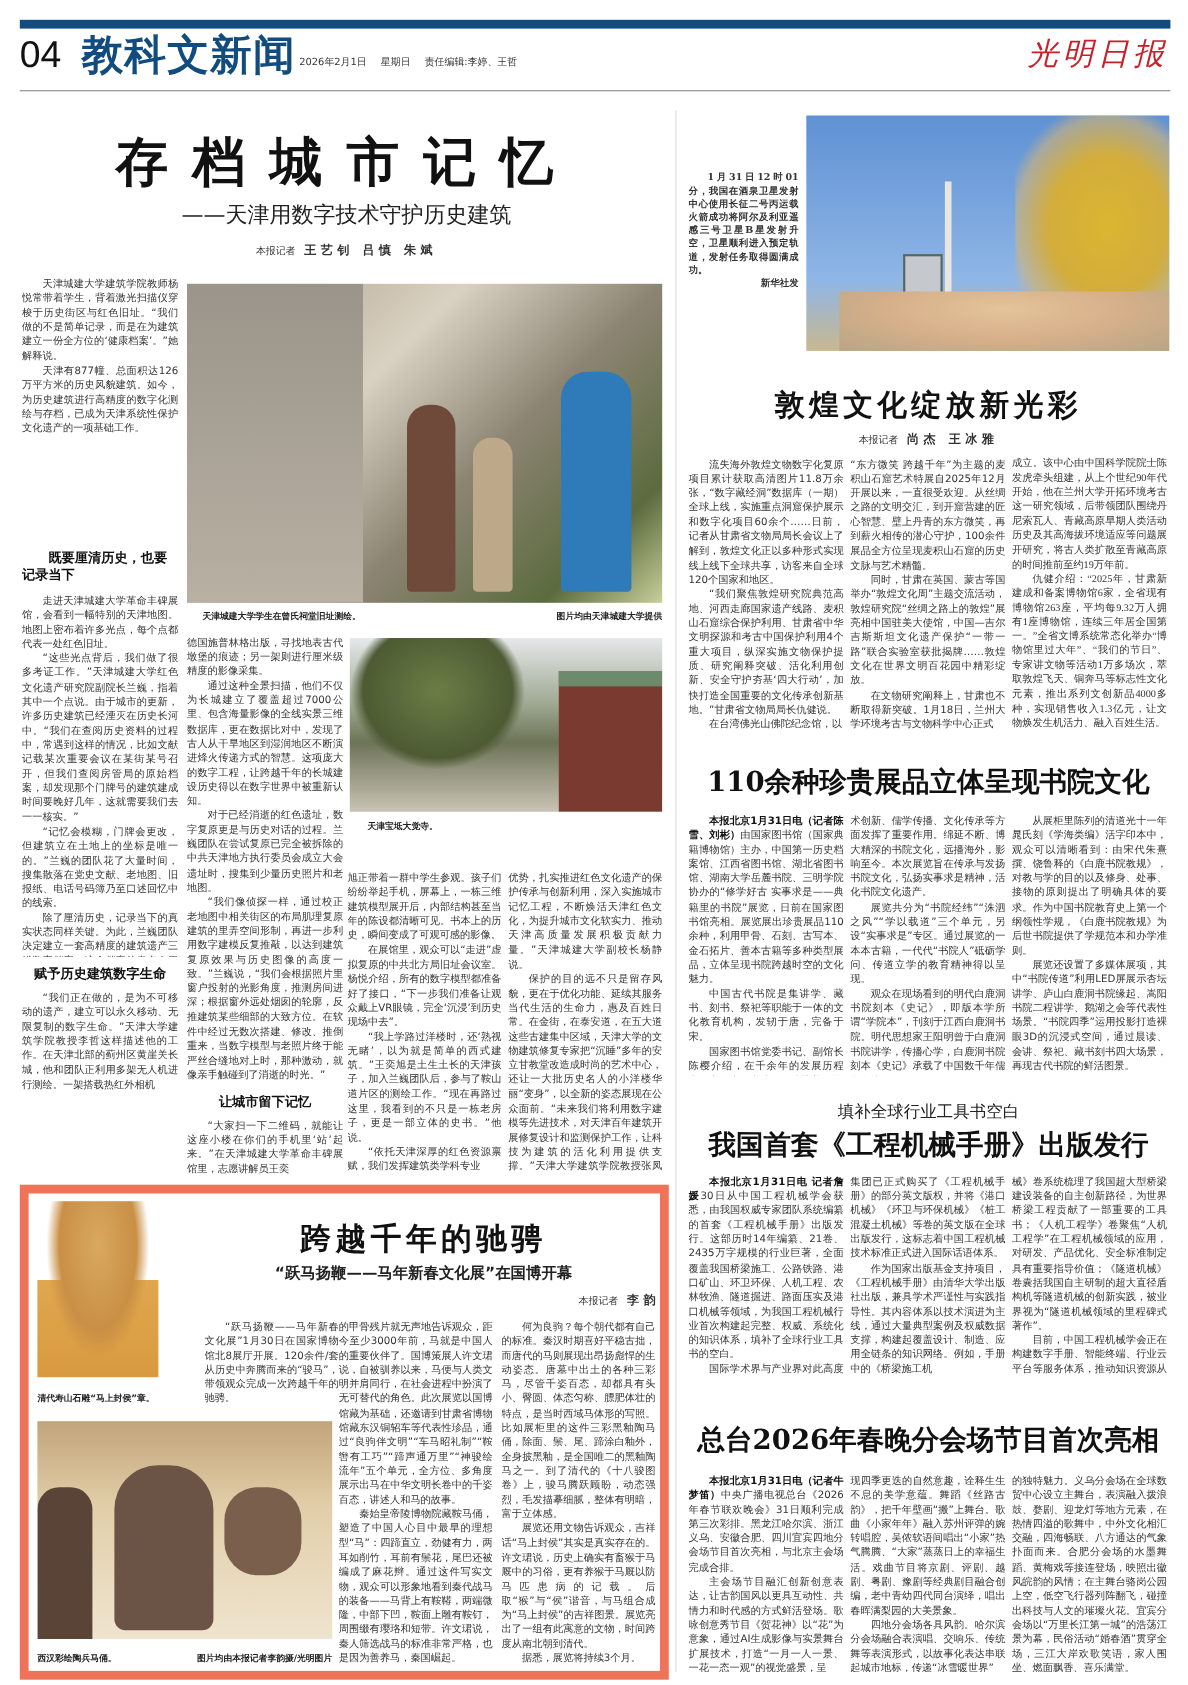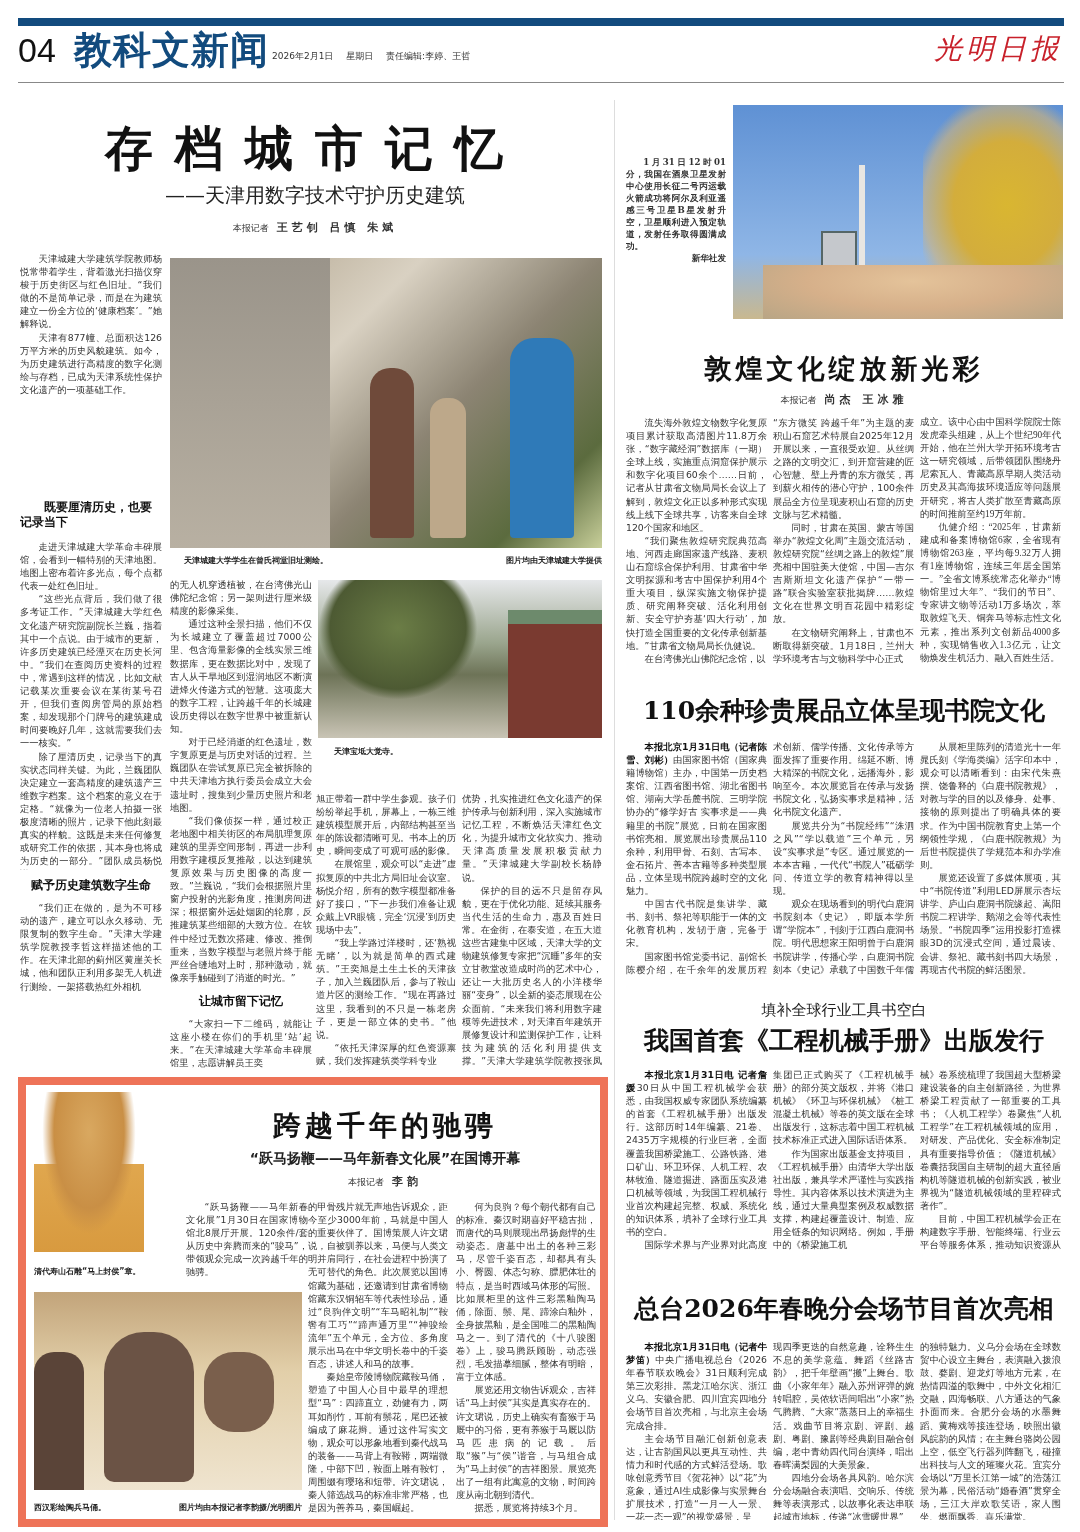--- a/index.html
+++ b/index.html
@@ -55,38 +55,39 @@
 <div class="abs col" style="left:20px;top:252px;width:142px;height:250px;">
   <p>天津城建大学建筑学院教师杨悦常带着学生，背着激光扫描仪穿梭于历史街区与红色旧址。“我们做的不是简单记录，而是在为建筑建立一份全方位的‘健康档案’。”她解释说。</p>
   <p>天津有877幢、总面积达126万平方米的历史风貌建筑。如今，为历史建筑进行高精度的数字化测绘与存档，已成为天津系统性保护文化遗产的一项基础工作。</p>
 </div>
 <div class="abs col" style="left:20px;top:500px;width:142px;height:40px;">
   <h4 style="margin:0;text-align:left;text-indent:2em;">既要厘清历史，也要记录当下</h4>
 </div>
 <div class="abs col" style="left:20px;top:540px;width:142px;height:330px;">
   <p>走进天津城建大学革命丰碑展馆，会看到一幅特别的天津地图。地图上密布着许多光点，每个点都代表一处红色旧址。</p>
   <p>“这些光点背后，我们做了很多考证工作。”天津城建大学红色文化遗产研究院副院长兰巍，指着其中一个点说。由于城市的更新，许多历史建筑已经湮灭在历史长河中。“我们在查阅历史资料的过程中，常遇到这样的情况，比如文献记载某次重要会议在某街某号召开，但我们查阅房管局的原始档案，却发现那个门牌号的建筑建成时间要晚好几年，这就需要我们去一一核实。”</p>
+  <p>“记忆会模糊，门牌会更改，但建筑立在土地上的坐标是唯一的。”兰巍的团队花了大量时间，搜集散落在党史文献、老地图、旧报纸、电话号码簿乃至口述回忆中的线索。</p>
   <p>除了厘清历史，记录当下的真实状态同样关键。为此，兰巍团队决定建立一套高精度的建筑遗产三维数字档案。这个档案的意义在于定格。“就像为一位老人拍摄一张极度清晰的照片，记录下他此刻最真实的样貌。这既是未来任何修复或研究工作的依据，其本身也将成为历史的一部分。”团队成员杨悦说。</p>
 </div>
 <div class="abs col" style="left:20px;top:868px;width:142px;height:200px;">
   <h4>赋予历史建筑数字生命</h4>
   <p>“我们正在做的，是为不可移动的遗产，建立可以永久移动、无限复制的数字生命。”天津大学建筑学院教授李哲这样描述他的工作。在天津北部的蓟州区黄崖关长城，他和团队正利用多架无人机进行测绘。一架搭载热红外相机</p>
 </div>
 
 <div class="abs photo" style="left:170px;top:258px;width:432px;height:290px;background:linear-gradient(135deg,#a89a82 0%,#d9d1c2 35%,#8c8473 60%,#5b6b3e 85%,#c8cf9a 100%);">
   <div class="abs" style="left:0;top:0;width:160px;height:290px;background:linear-gradient(180deg,#9a948a,#b8b0a2);"></div>
   <div class="abs" style="left:200px;top:110px;width:44px;height:170px;background:#6f4a3a;border-radius:20px 20px 4px 4px;"></div>
   <div class="abs" style="left:340px;top:80px;width:64px;height:200px;background:#2f7ab8;border-radius:24px 24px 4px 4px;"></div>
   <div class="abs" style="left:260px;top:140px;width:36px;height:140px;background:#bda88a;border-radius:16px 16px 4px 4px;"></div>
 </div>
 <div class="abs caption" style="left:184px;top:555px;">天津城建大学学生在曾氏祠堂旧址测绘。</div>
 <div class="abs caption" style="left:460px;top:555px;width:142px;text-align:right;">图片均由天津城建大学提供</div>
 
 <div class="abs col" style="left:170px;top:578px;width:142px;height:490px;">
-  <p style="text-indent:0">的无人机穿透植被，在台湾佛光山佛陀纪念馆；另一架则进行厘米级精度的影像采集。</p>
+  <p style="text-indent:0">德国施普林格出版，寻找地表古代墩堡的痕迹；另一架则进行厘米级精度的影像采集。</p>
   <p>通过这种全景扫描，他们不仅为长城建立了覆盖超过7000公里、包含海量影像的全线实景三维数据库，更在数据比对中，发现了古人从干旱地区到湿润地区不断演进烽火传递方式的智慧。这项庞大的数字工程，让跨越千年的长城建设历史得以在数字世界中被重新认知。</p>
   <p>对于已经消逝的红色遗址，数字复原更是与历史对话的过程。兰巍团队在尝试复原已完全被拆除的中共天津地方执行委员会成立大会遗址时，搜集到少量历史照片和老地图。</p>
   <p>“我们像侦探一样，通过校正老地图中相关街区的布局肌理复原建筑的里弄空间形制，再进一步利用数字建模反复推敲，以达到建筑复原效果与历史图像的高度一致。”兰巍说，“我们会根据照片里窗户投射的光影角度，推测房间进深；根据窗外远处烟囱的轮廓，反推建筑某些细部的大致方位。在软件中经过无数次搭建、修改、推倒重来，当数字模型与老照片终于能严丝合缝地对上时，那种激动，就像亲手触碰到了消逝的时光。”</p>
   <h4>让城市留下记忆</h4>
   <p>“大家扫一下二维码，就能让这座小楼在你们的手机里‘站’起来。”在天津城建大学革命丰碑展馆里，志愿讲解员王奕</p>
 </div>
 
 <div class="abs photo" style="left:318px;top:580px;width:284px;height:158px;background:linear-gradient(180deg,#e6e8ea 0%,#9aa58d 40%,#6d7357 60%,#c9c4b5 100%);">
   <div class="abs" style="left:0;top:0;width:160px;height:120px;background:radial-gradient(ellipse at 50% 40%,#6b7d46,#4d5a33 60%,transparent 70%);"></div>
   <div class="abs" style="left:190px;top:30px;width:94px;height:128px;background:#7a3a30;border-top:14px solid #6d8a6c;"></div>
@@ -178,21 +179,21 @@
   <p style="text-indent:0">的独特魅力。义乌分会场在全球数贸中心设立主舞台，表演融入拨浪鼓、婺剧、迎龙灯等地方元素，在热情四溢的歌舞中，中外文化相汇交融，四海畅联、八方通达的气象扑面而来。合肥分会场的水墨舞蹈、黄梅戏等接连登场，映照出徽风皖韵的风情；在主舞台骆岗公园上空，低空飞行器列阵翻飞，碰撞出科技与人文的璀璨火花。宜宾分会场以“万里长江第一城”的浩荡江景为幕，民俗活动“婚春酒”贯穿全场，三江大岸欢歌笑语，家人围坐、燃面飘香、喜乐满堂。</p>
 </div>
 
 <div class="abs frame"></div>
 
 <div class="abs photo" style="left:34px;top:1092px;width:110px;height:160px;background:radial-gradient(ellipse at 50% 25%,#d9a860 0%,#c98f45 45%,transparent 60%), linear-gradient(180deg,transparent 45%,#e0a74e 45%,#d89a3f 100%);"></div>
 <div class="abs caption" style="left:34px;top:1266px;font-size:8px;">清代寿山石雕“马上封侯”章。</div>
 
 <div class="abs headline" style="left:170px;top:1108px;width:430px;font-size:28px;letter-spacing:4px;line-height:36px;">跨越千年的驰骋</div>
 <div class="abs subhead" style="left:170px;top:1148px;width:430px;font-size:14px;line-height:20px;font-weight:bold;">“跃马扬鞭——马年新春文化展”在国博开幕</div>
-<div class="abs byline" style="left:170px;top:1174px;width:430px;">
+<div class="abs byline" style="left:170px;top:1174px;width:430px;text-align:right;">
   <span>本报记者</span><b>李韵</b>
 </div>
 
 <div class="abs col" style="left:186px;top:1200px;width:122px;height:78px;">
   <p>“跃马扬鞭——马年新春文化展”1月30日在国家博物馆北8展厅开展。120余件/套从历史中奔腾而来的“骏马”，带领观众完成一次跨越千年的驰骋。</p>
 
 </div>
 
 <div class="abs photo" style="left:34px;top:1292px;width:268px;height:198px;background:linear-gradient(180deg,#c2a47a 0%,#e2cfa9 40%,#efe4cf 100%);">
   <div class="abs" style="left:70px;top:40px;width:90px;height:150px;background:#6b5345;border-radius:40px 40px 10px 10px;"></div>

